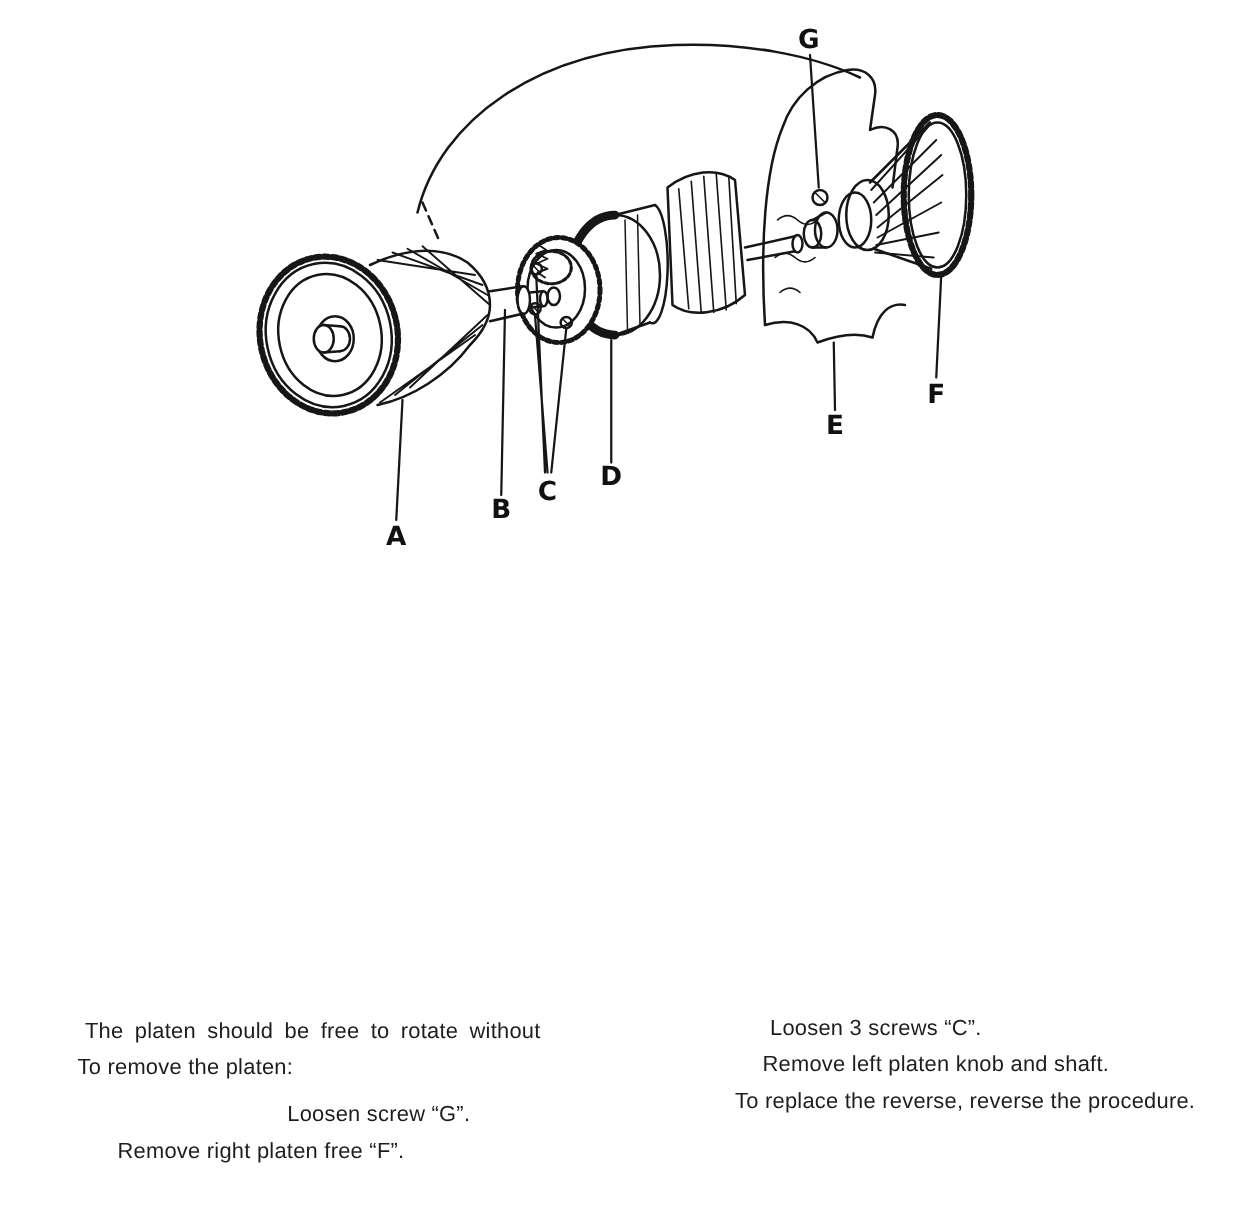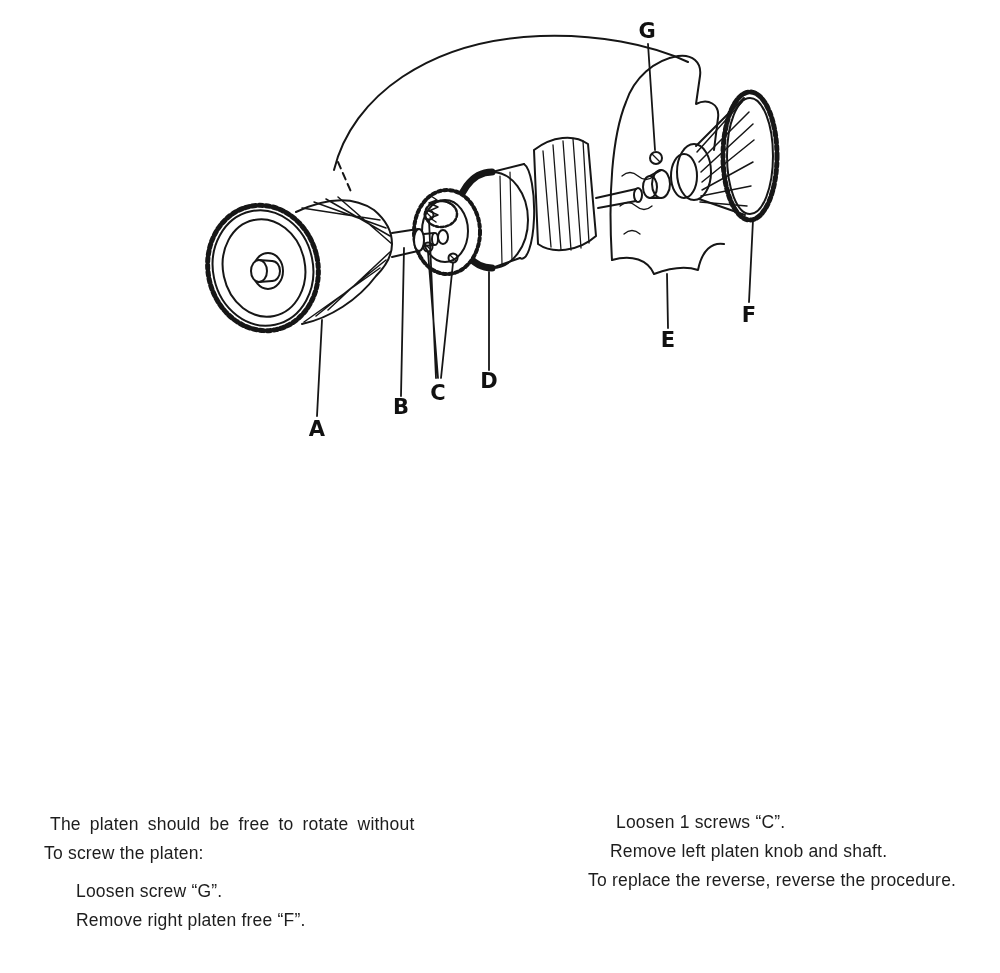--- a/index.html
+++ b/index.html
@@ -10,40 +10,40 @@
     background:#ffffff;
     font-family:"Liberation Sans", sans-serif;
     color:#1d1d1d;
     overflow:hidden;
   }
   .diagram-wrap { position:absolute; top:0; left:0; }
   svg { display:block; }
 
   .instructions-left {
     position:absolute;
-    left:14px;
+    left:32px;
     top:810px;
     width:480px;
     font-size:17.5px;
     line-height:28.5px;
     letter-spacing:0.2px;
   }
   .instructions-right {
     position:absolute;
     left:588px;
     top:808px;
     width:410px;
     font-size:17.5px;
     line-height:29px;
     letter-spacing:0.2px;
   }
   .ind-first { margin-left:36px; word-spacing:4px; }
   .ind-sub   { margin-left:30px; }
   .ind-step  { margin-left:62px; }
-  .gap-top   { margin-top:10px; }
+  .gap-top   { margin-top:10px;text-align:center; }
   .r-ind-a   { margin-left:28px; }
   .r-ind-b   { margin-left:22px; }
 </style>
 </head>
 <body>
 
 <div class="page">
 
   <div class="diagram-wrap">
     <svg width="1000" height="480" viewBox="0 0 1000 480">
@@ -147,24 +147,24 @@
         <text x="438" y="400">C</text>
         <text x="489" y="388">D</text>
         <text x="668" y="347">E</text>
         <text x="749" y="322">F</text>
       </g>
     </svg>
   </div>
 
   <div class="instructions-left">
     <div class="ind-first">The platen should be free to rotate without</div>
-    <div class="ind-sub">To screw the platen:</div>
+    <div class="ind-sub">To remove the platen:</div>
     <div class="ind-step gap-top">Loosen screw “G”.</div>
     <div class="ind-step">Remove right platen free “F”.</div>
   </div>
 
   <div class="instructions-right">
-    <div class="r-ind-a">Loosen 1 screws “C”.</div>
+    <div class="r-ind-a">Loosen 3 screws “C”.</div>
     <div class="r-ind-b">Remove left platen knob and shaft.</div>
     <div>To replace the reverse, reverse the procedure.</div>
   </div>
 
 </div>
 
 </body></html>

